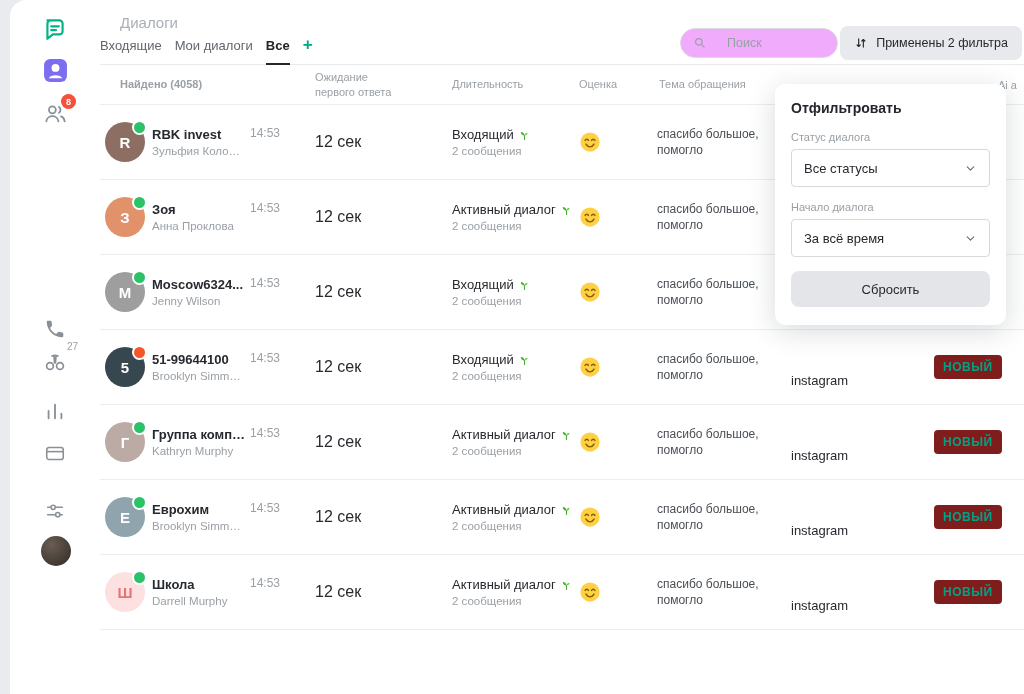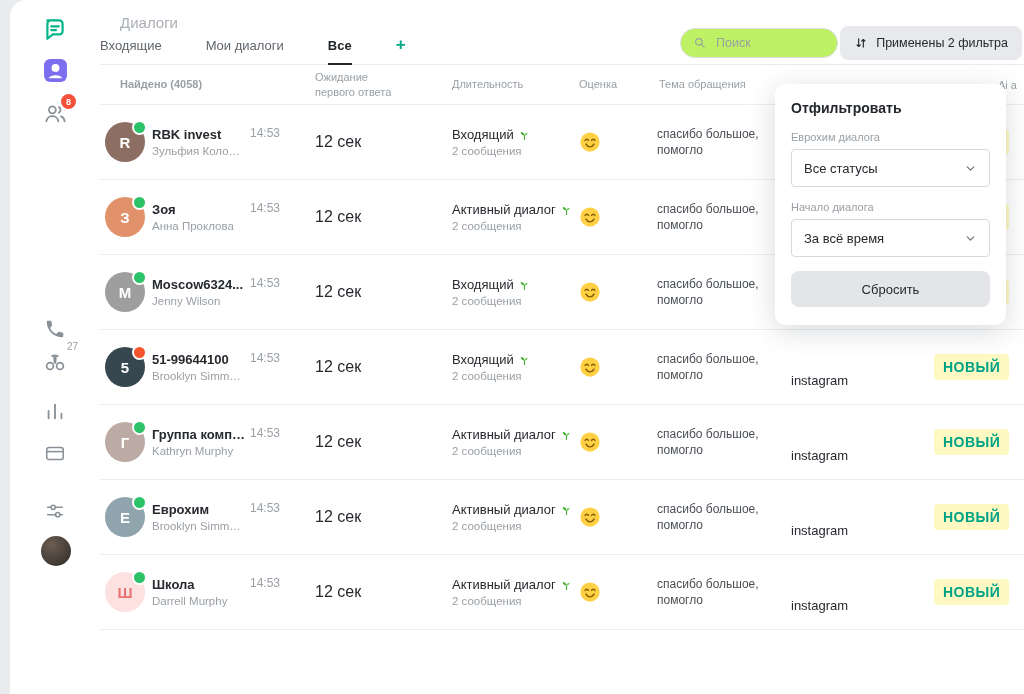--- a/index.html
+++ b/index.html
@@ -9,25 +9,25 @@
   .sidebar{position:absolute;left:10px;top:0;width:90px;height:694px;}
   .side-icon{position:absolute;left:32px;width:26px;height:26px;display:flex;align-items:center;justify-content:center;cursor:pointer;}
   .side-icon svg{display:block;}
   .num-badge{position:absolute;top:-6px;right:-8px;min-width:15px;height:15px;border-radius:8px;background:#f4503a;color:#fff;font-size:9px;font-weight:bold;display:flex;align-items:center;justify-content:center;padding:0 3px;box-sizing:border-box;}
   .count-badge{position:absolute;top:-8px;right:-10px;color:#9aa0a6;font-size:10px;}
   .side-avatar{position:absolute;left:31px;width:30px;height:30px;border-radius:50%;background:radial-gradient(circle at 35% 30%,#6b5d52,#2e2a26);}
   
   .main{position:absolute;left:100px;top:0;width:924px;height:694px;}
   .page-title{padding:14px 0 0 20px;font-size:15px;color:#aab0b7;height:30px;box-sizing:border-box;}
   .toolbar{position:relative;height:34px;border-bottom:1px solid #e9eaec;}
-  .tabs{display:flex;align-items:flex-end;height:100%;gap:44px;}
+  .tabs{display:flex;align-items:flex-end;height:100%;gap:13px;}
   .tab{font-size:13px;color:#60666d;padding-bottom:11px;cursor:pointer;}
   .tab.active{color:#23262a;font-weight:bold;border-bottom:2px solid #23262a;margin-bottom:-1px;padding-bottom:10px;}
   .tab-add{font-size:17px;color:#00a884;padding-bottom:9px;cursor:pointer;font-weight:bold;}
-  .searchbox{position:absolute;right:186px;top:-2px;width:158px;height:30px;border:1px solid #dadce0;border-radius:16px;display:flex;align-items:center;padding:0 12px;gap:7px;box-sizing:border-box;background:#bef264;}
+  .searchbox{position:absolute;right:186px;top:-2px;width:158px;height:30px;border:1px solid #dadce0;border-radius:16px;display:flex;align-items:center;padding:0 12px;gap:18px;box-sizing:border-box;background:#f0abfc;}
   .searchbox input{border:none;outline:none;width:100%;font-size:12.5px;color:#3c4043;font-family:"Liberation Sans",sans-serif;background:transparent;}
   .searchbox input::placeholder{color:#9aa0a6;}
   .filter-btn{position:absolute;right:2px;top:-4px;height:34px;background:#e7e9ec;border-radius:8px;display:flex;align-items:center;gap:8px;padding:0 14px;font-size:12.5px;color:#26292e;cursor:pointer;white-space:nowrap;}
   
   .grid-cols{display:grid;grid-template-columns:52px 98px 62px 140px 125px 80px 132px 145px 90px;}
   .table-header{position:relative;height:40px;border-bottom:1px solid #ecedef;align-items:center;font-size:11px;color:#9aa0a6;box-sizing:border-box;}
   .th{line-height:1.3;}
   .th-found{grid-column:1 / 3;padding-left:20px;font-weight:bold;}
   .th-ai{position:absolute;right:2px;top:13px;width:24px;overflow:hidden;white-space:nowrap;}
   .rows{height:536px;overflow:hidden;}
@@ -39,21 +39,21 @@
   .presence{position:absolute;top:-2px;right:-2px;width:11px;height:11px;border-radius:50%;border:2px solid #fff;box-sizing:content-box;}
   .name{font-size:13px;font-weight:bold;color:#26292e;white-space:nowrap;overflow:hidden;text-overflow:ellipsis;max-width:95px;}
   .subtitle{font-size:11.5px;color:#9aa0a6;margin-top:3px;white-space:nowrap;overflow:hidden;text-overflow:ellipsis;max-width:95px;}
   .time{font-size:12px;color:#9aa0a6;transform:translateY(-9px);}
   .wait{font-size:16px;color:#26292e;padding-left:3px;}
   .status-line{display:flex;align-items:center;gap:4px;font-size:13px;color:#26292e;white-space:nowrap;}
   .messages{font-size:11.5px;color:#9aa0a6;margin-top:3px;}
   .rating{padding-left:2px;}
   .topic{font-size:12px;color:#4a4f55;line-height:1.35;padding-right:14px;}
   .channel{font-size:13px;color:#26292e;padding-left:2px;margin-top:27px;}
-  .badge-new{display:inline-block;font-size:14px;font-weight:bold;letter-spacing:.5px;color:#00a285;background:#fef9c3;border-radius:4px;padding:5px 9px;}
+  .badge-new{display:inline-block;font-size:12px;font-weight:bold;letter-spacing:.5px;color:#00a285;background:#7f1d1d;border-radius:4px;padding:5px 9px;}
   
   .popup{position:absolute;left:775px;top:84px;width:231px;background:#fff;border-radius:10px;box-shadow:0 6px 28px rgba(40,50,60,.18);padding:16px 16px 18px;box-sizing:border-box;z-index:20;}
   .popup-title{font-size:14px;font-weight:bold;color:#23262a;margin-bottom:15px;}
   .popup-label{font-size:11px;color:#9aa0a6;margin-bottom:6px;}
   .popup-select{height:36px;border:1px solid #d6d9dd;border-radius:4px;display:flex;align-items:center;justify-content:space-between;padding:0 12px;font-size:13px;color:#26292e;margin-bottom:14px;cursor:pointer;background:#fff;}
   .popup-reset{height:36px;margin-top:8px;background:#e3e5e8;border-radius:8px;display:flex;align-items:center;justify-content:center;font-size:13px;font-weight:500;color:#26292e;cursor:pointer;}
 </style>
 </head>
 <body>
 
@@ -469,21 +469,21 @@
     
     
     
     
   </div>
 </div>
   </main>
 
   <div class="popup">
     <div class="popup-title">Отфильтровать</div>
-    <div class="popup-label">Еврохим диалога</div>
+    <div class="popup-label">Статус диалога</div>
     <div class="popup-select">
       <span>Все статусы</span>
       <span style="display:flex">
         <svg width="13" height="13" viewBox="0 0 24 24" fill="none" stroke="#6b7076" stroke-width="2.2" stroke-linecap="round" stroke-linejoin="round">
             <path d="M6 9l6 6 6-6"></path>
           </svg>
       </span>
     </div>
     <div class="popup-label">Начало диалога</div>
     <div class="popup-select">

